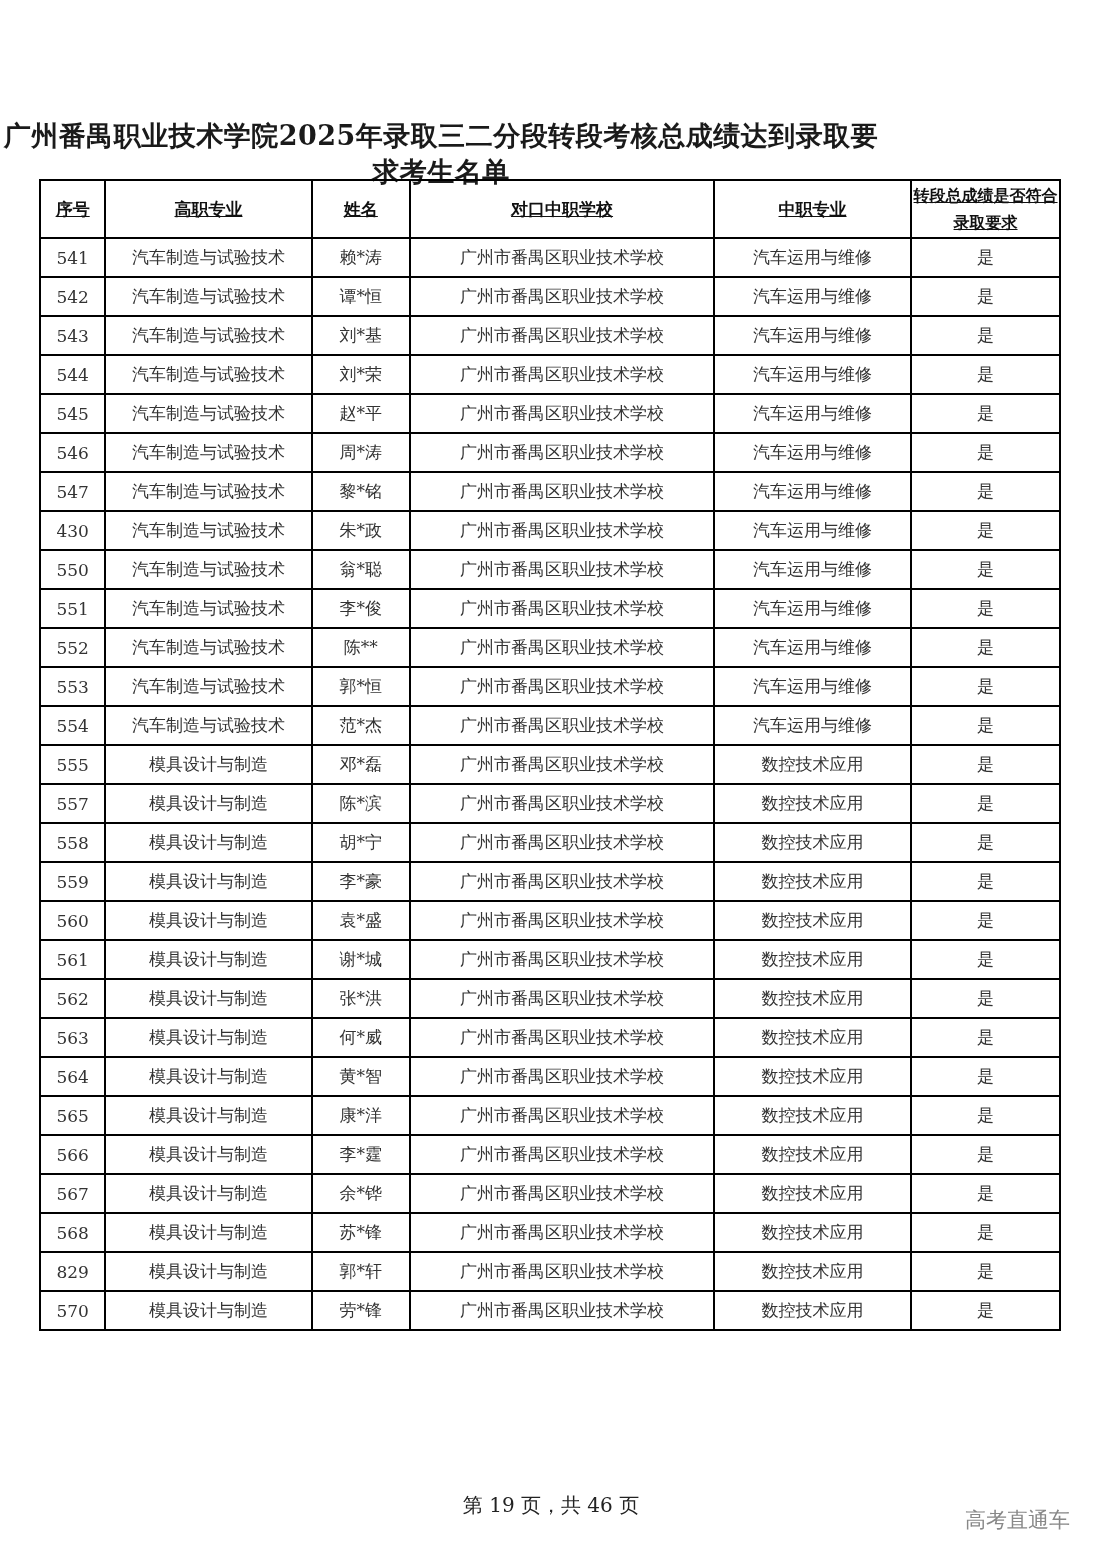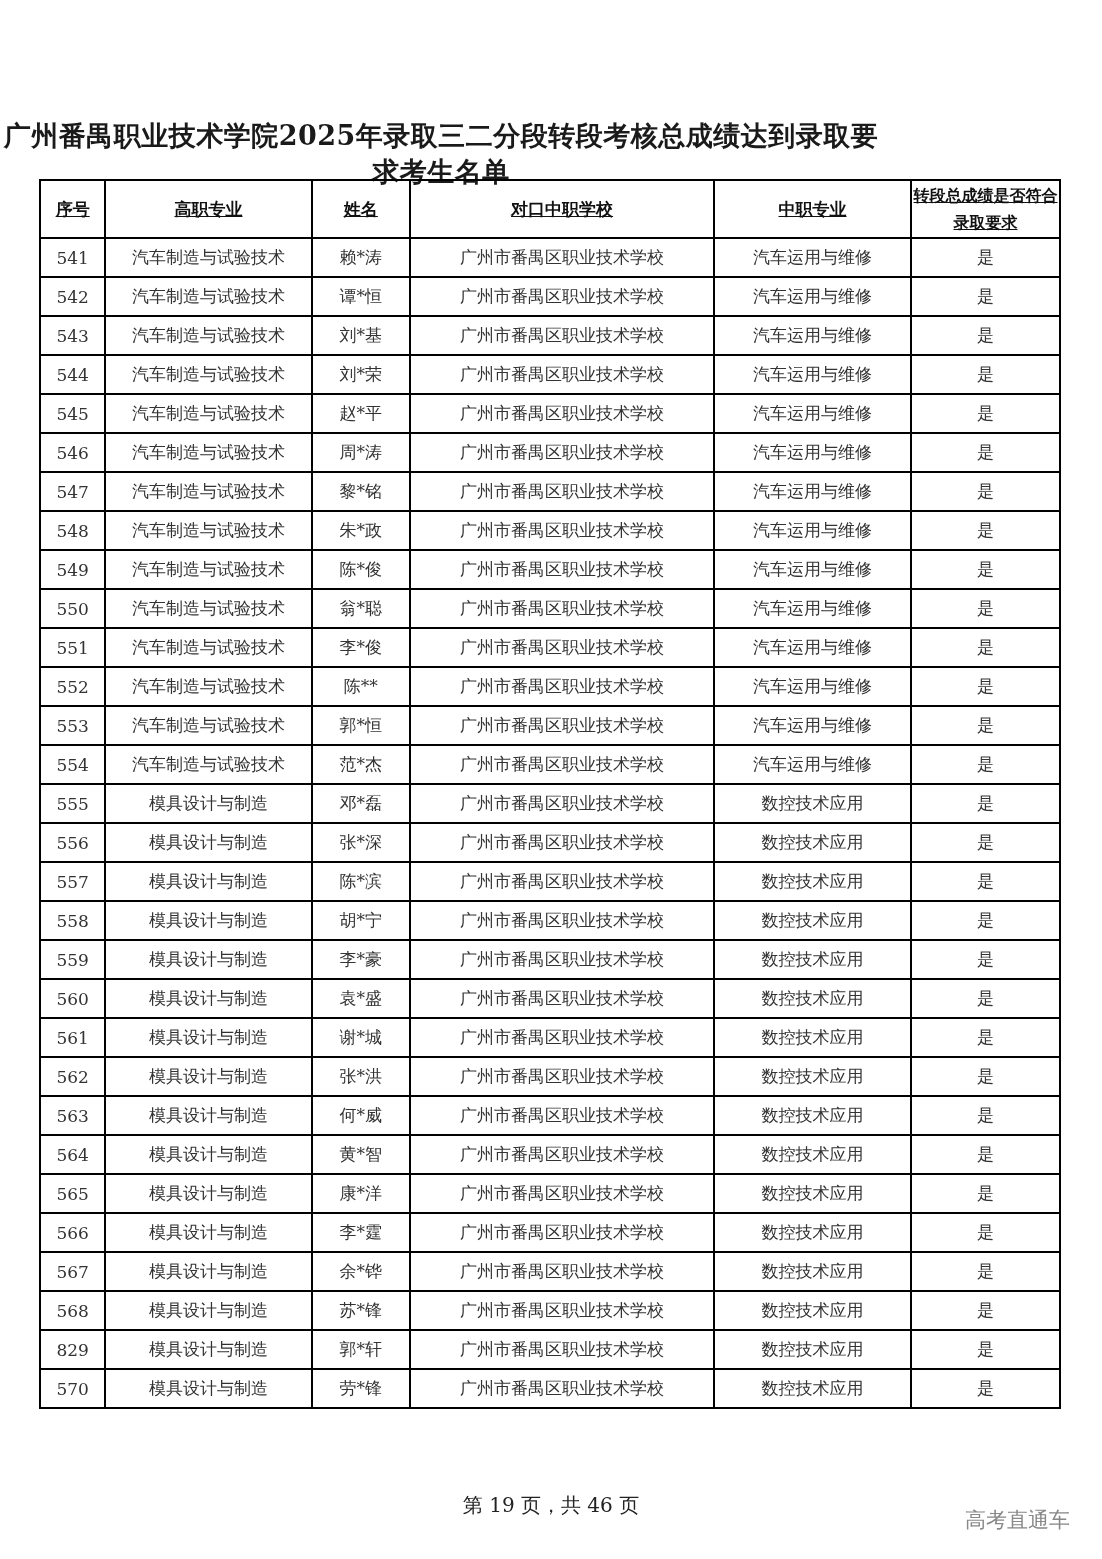--- a/index.html
+++ b/index.html
@@ -94,36 +94,28 @@
       </tr>
       <tr>
         <td>547</td>
         <td>汽车制造与试验技术</td>
         <td>黎*铭</td>
         <td>广州市番禺区职业技术学校</td>
         <td>汽车运用与维修</td>
         <td>是</td>
       </tr>
       <tr>
-        <td>548</td>
+        <td>430</td>
         <td>汽车制造与试验技术</td>
         <td>朱*政</td>
         <td>广州市番禺区职业技术学校</td>
         <td>汽车运用与维修</td>
         <td>是</td>
       </tr>
       <tr>
-        <td>549</td>
-        <td>汽车制造与试验技术</td>
-        <td>陈*俊</td>
-        <td>广州市番禺区职业技术学校</td>
-        <td>汽车运用与维修</td>
-        <td>是</td>
-      </tr>
-      <tr>
         <td>550</td>
         <td>汽车制造与试验技术</td>
         <td>翁*聪</td>
         <td>广州市番禺区职业技术学校</td>
         <td>汽车运用与维修</td>
         <td>是</td>
       </tr>
       <tr>
         <td>551</td>
         <td>汽车制造与试验技术</td>
@@ -153,28 +145,20 @@
         <td>汽车制造与试验技术</td>
         <td>范*杰</td>
         <td>广州市番禺区职业技术学校</td>
         <td>汽车运用与维修</td>
         <td>是</td>
       </tr>
       <tr>
         <td>555</td>
         <td>模具设计与制造</td>
         <td>邓*磊</td>
-        <td>广州市番禺区职业技术学校</td>
-        <td>数控技术应用</td>
-        <td>是</td>
-      </tr>
-      <tr>
-        <td>556</td>
-        <td>模具设计与制造</td>
-        <td>张*深</td>
         <td>广州市番禺区职业技术学校</td>
         <td>数控技术应用</td>
         <td>是</td>
       </tr>
       <tr>
         <td>557</td>
         <td>模具设计与制造</td>
         <td>陈*滨</td>
         <td>广州市番禺区职业技术学校</td>
         <td>数控技术应用</td>

